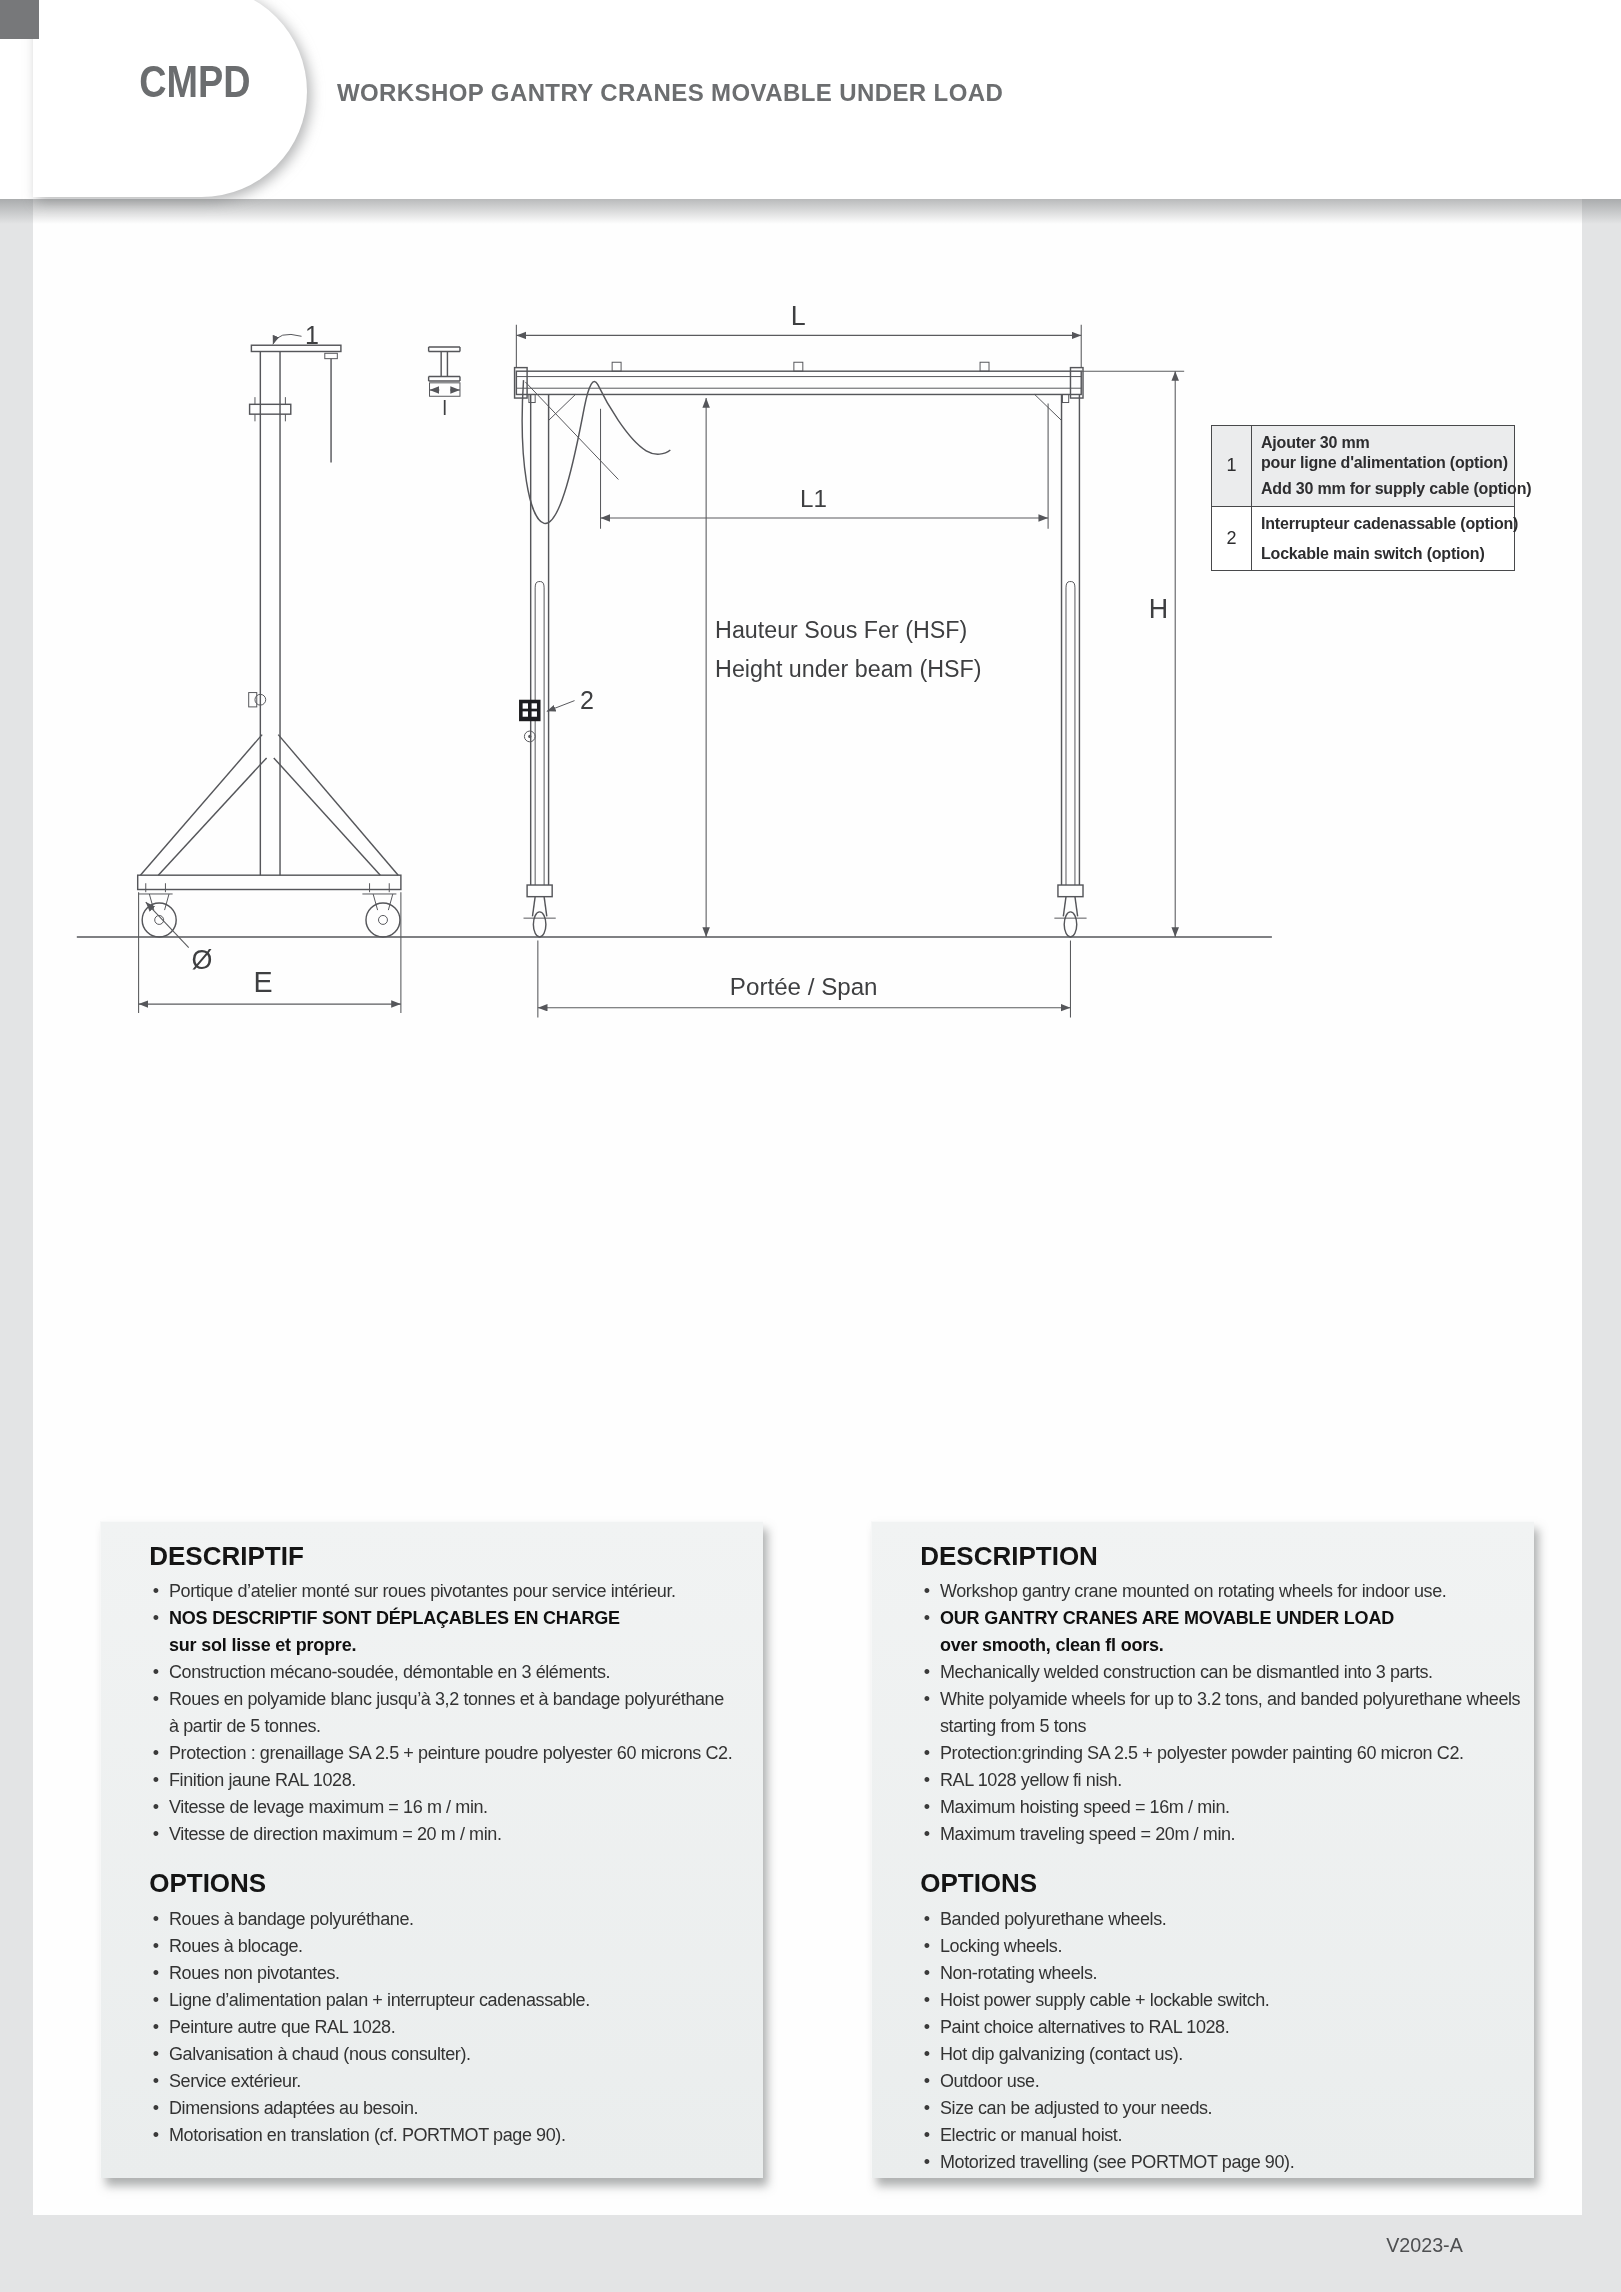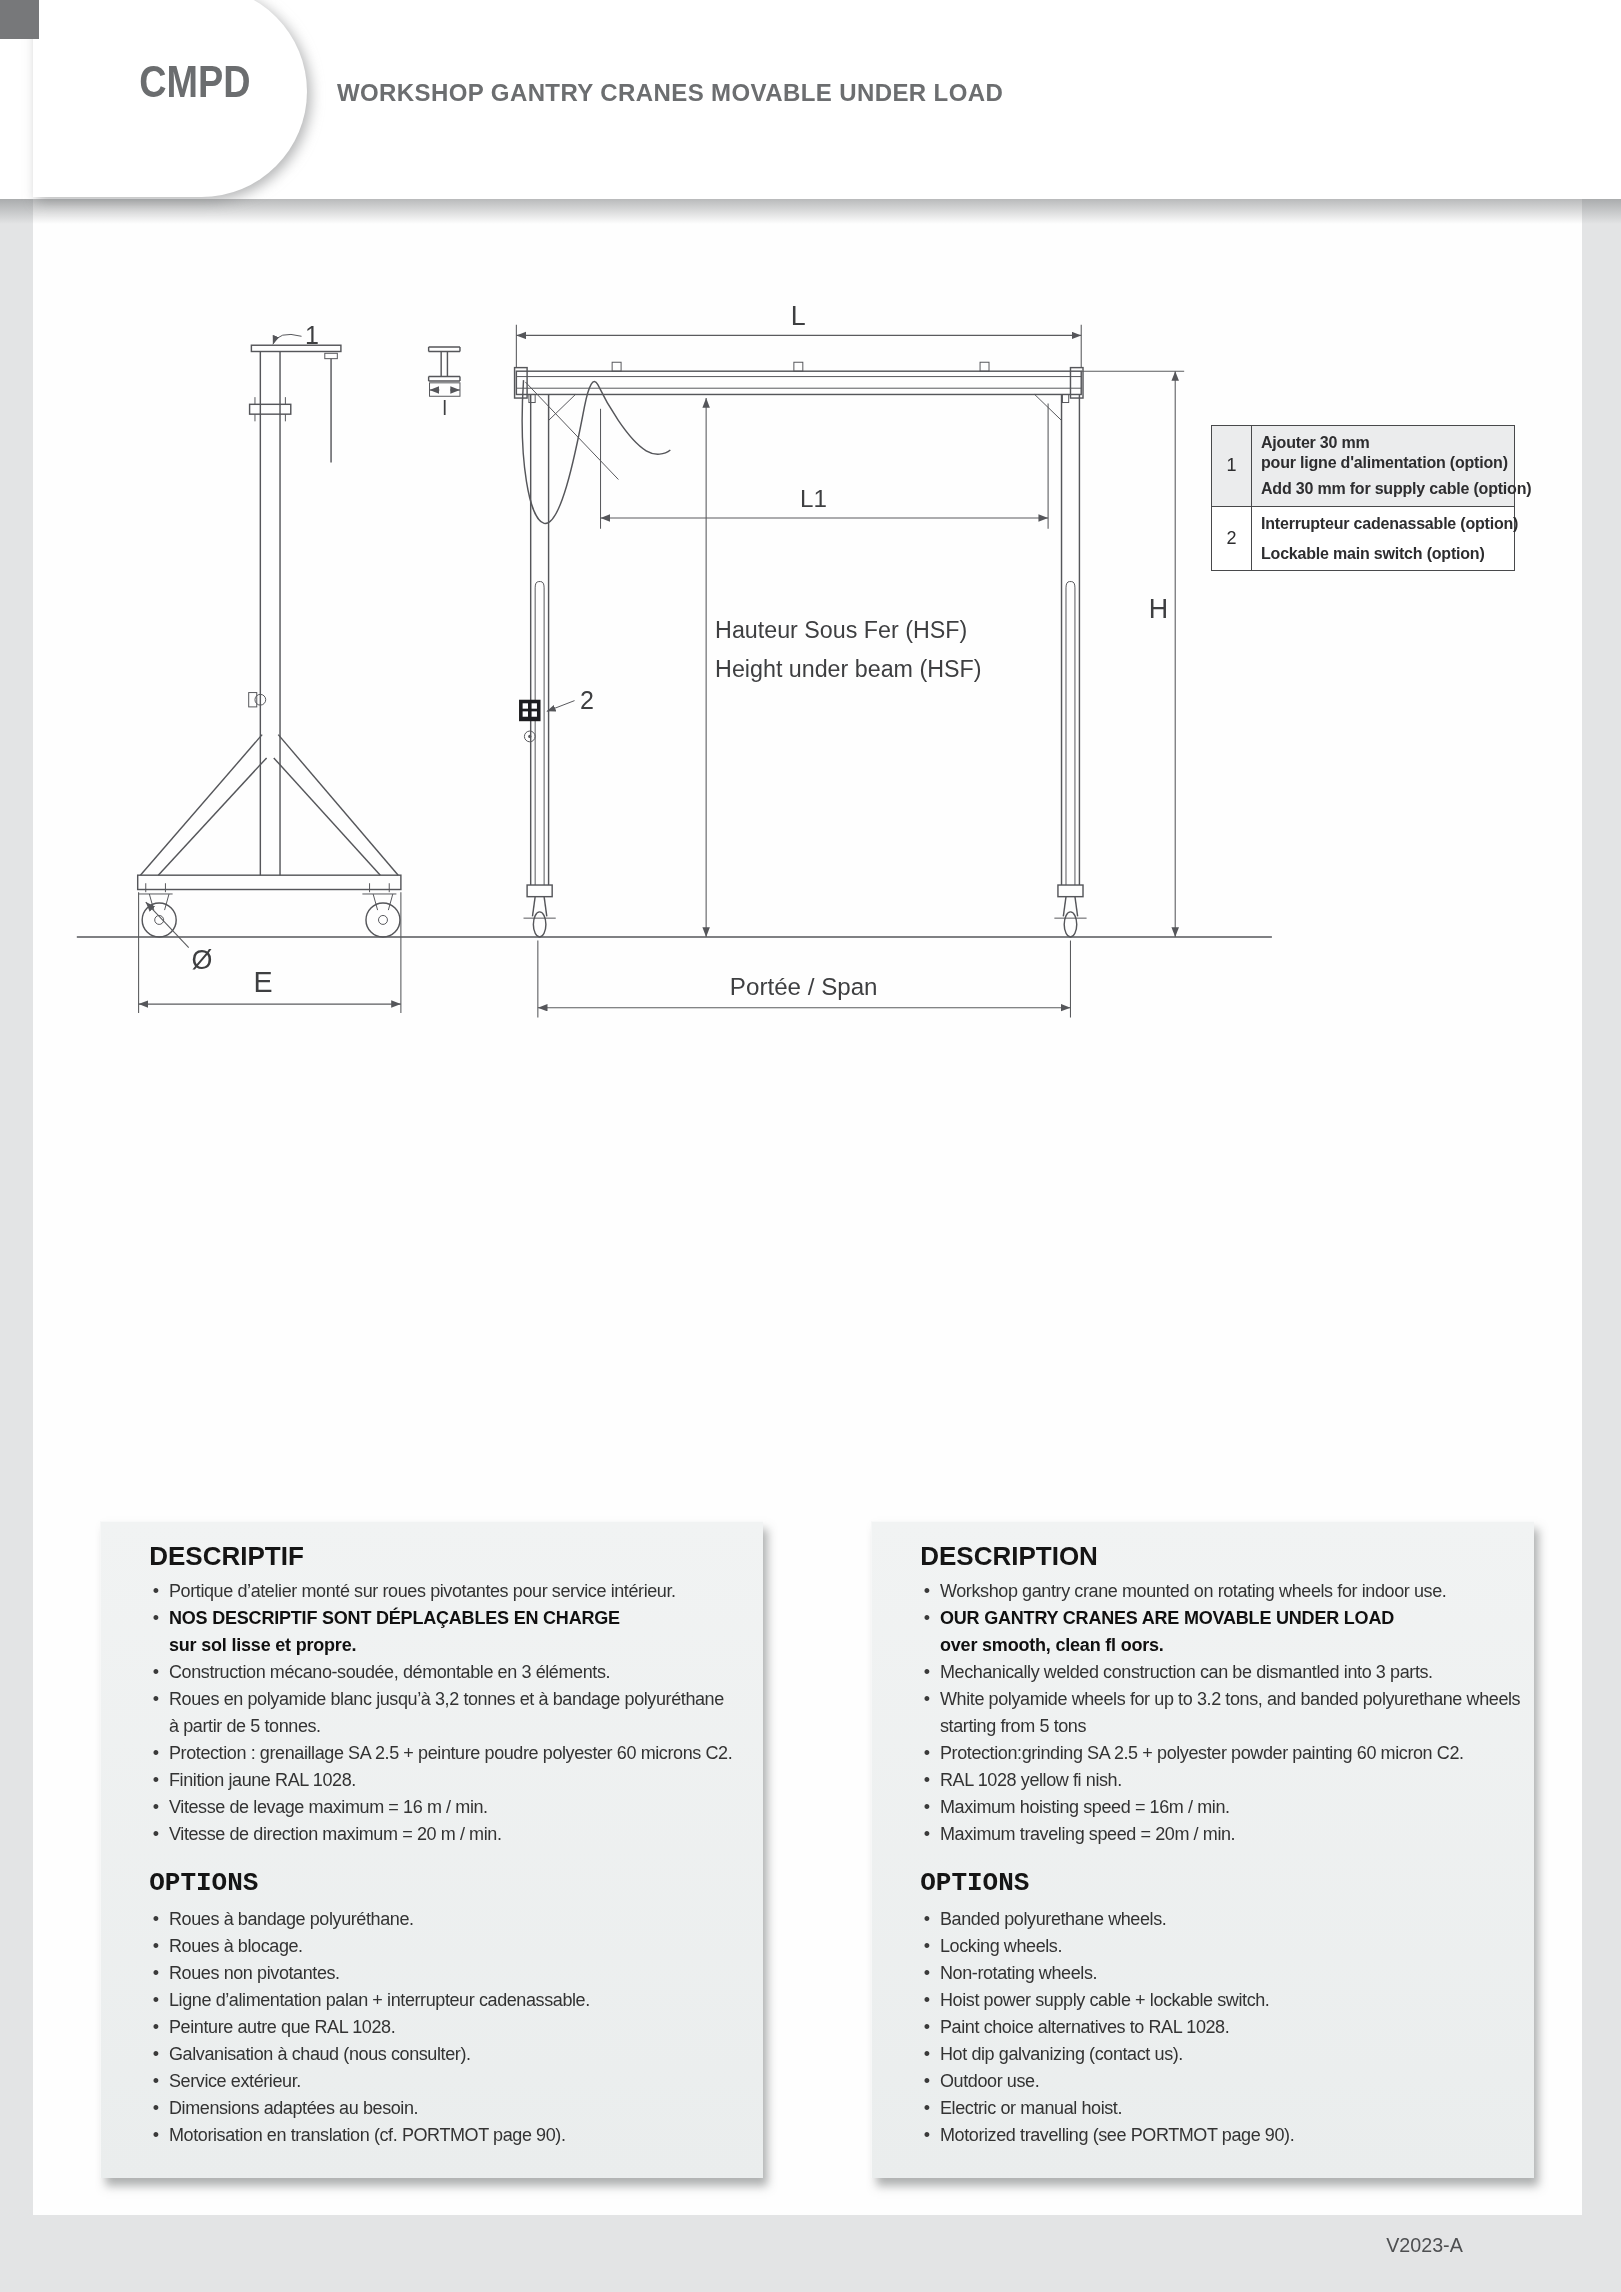--- a/index.html
+++ b/index.html
@@ -41,21 +41,21 @@
   .dt{fill:#3e3f41;}
   
   .panel{position:absolute;top:1521px;width:663px;height:657px;box-sizing:border-box;
     padding:19.7px 21.5px 0 50px;
     background:linear-gradient(180deg,#f1f3f3,#eaeded);
     box-shadow:4.5px 8px 9px rgba(95,99,100,.5);
     border-top:0.9px solid #f8f9f9;border-left:0.9px solid #f6f7f7;}
   .panel.fr{left:100px;}
   .panel.en{left:871px;}
   .panel h2{margin:0 0 7.2px -1.8px;font-size:26px;line-height:29px;color:#151515;letter-spacing:0;}
-  .panel h2.second{margin-top:21.5px;font-family:Liberation Mono, monospace;}
+  .panel h2.second{margin-top:21.5px;}
   .panel ul{list-style:none;margin:0;padding:0;}
   .panel li{position:relative;padding-left:18px;}
   .panel li::before{content:"\2022";position:absolute;left:1.8px;top:0;line-height:27px;
     font-size:18px;color:#3a3a3a;}
   .panel .ln{font-size:18px;line-height:27px;color:#333333;letter-spacing:-0.4px;white-space:nowrap;}
   .panel li.bold .ln{font-weight:bold;color:#101010;letter-spacing:-0.2px;}
 </style>
 </head>
 <body>
 
@@ -327,20 +327,23 @@
       <li>
           <div class="ln">Paint choice alternatives to RAL 1028.</div>
         </li>
       <li>
           <div class="ln">Hot dip galvanizing (contact us).</div>
         </li>
       <li>
           <div class="ln">Outdoor use.</div>
         </li>
       <li>
+          <div class="ln">Size can be adjusted to your needs.</div>
+        </li>
+      <li>
           <div class="ln">Electric or manual hoist.</div>
         </li>
       <li>
           <div class="ln">Motorized travelling (see PORTMOT page 90).</div>
         </li>
     </ul>
   </div>
 
   <div class="footer-version">V2023-A</div>
 </div>

